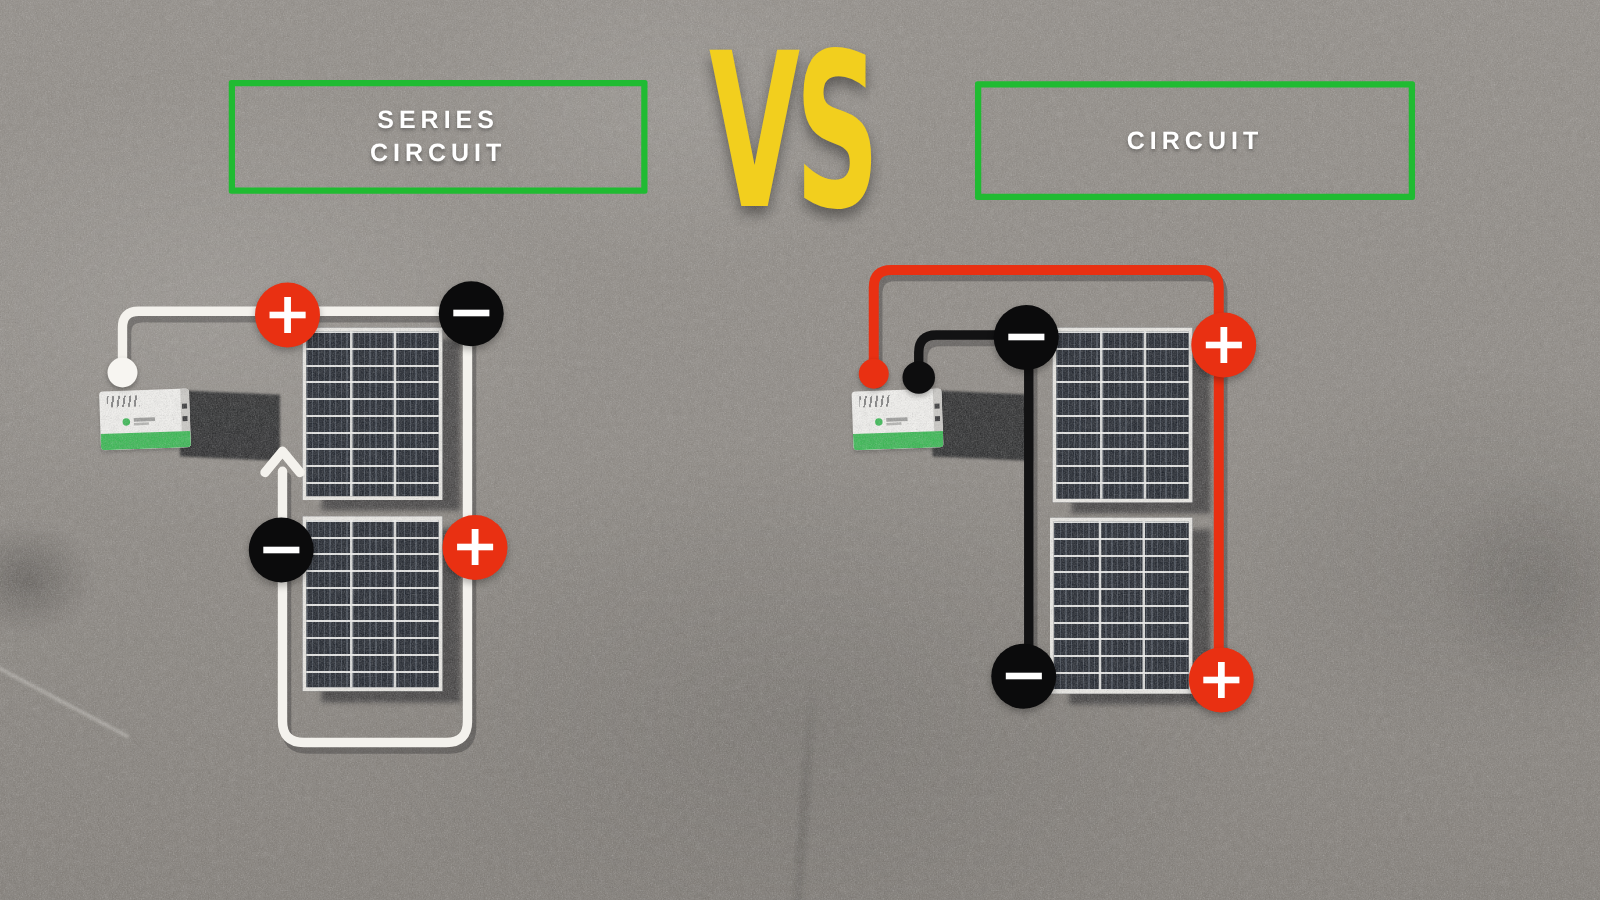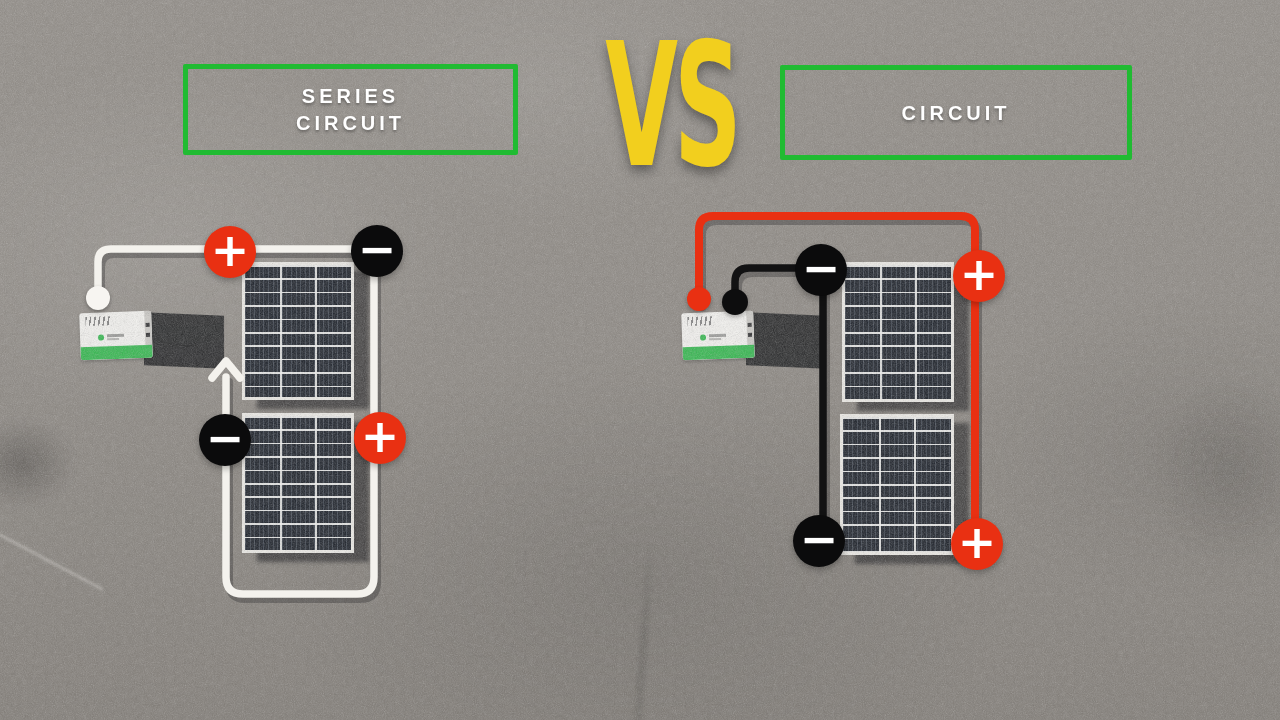--- a/index.html
+++ b/index.html
@@ -26,22 +26,22 @@
     position:absolute;z-index:50;border:5px solid var(--label-border-green,#20bb32);
     display:flex;flex-direction:column;align-items:center;justify-content:center;gap:1px;
     border-radius:2px;
   }
   .label-box.series{left:183px;top:64px;width:325px;height:81px;}
   .label-box.parallel{left:780px;top:65px;width:342px;height:85px;}
   .label-line{
     color:var(--label-text,#fff);font-weight:bold;font-size:20px;line-height:26px;
     letter-spacing:4px;text-shadow:0 2px 3px rgba(0,0,0,.35);
   }
-  .vs-wrap{position:absolute;z-index:50;left:553px;top:28px;width:184px;height:156px;
-    display:flex;align-items:center;justify-content:flex-start;}
+  .vs-wrap{position:absolute;z-index:50;left:541px;top:28px;width:184px;height:156px;
+    display:flex;align-items:center;justify-content:center;}
   .vs-text{
     font-family:"DejaVu Sans",sans-serif;font-weight:bold;font-size:168px;line-height:1;
     color:var(--vs-yellow,#f2cf1e);transform:scale(.56,1.02);letter-spacing:-7px;
     text-shadow:0 6px 14px rgba(0,0,0,.38);
   }
 
   
   .panel{
     position:absolute;z-index:10;box-sizing:border-box;
     border:3px solid var(--panel-frame,#efede8);

